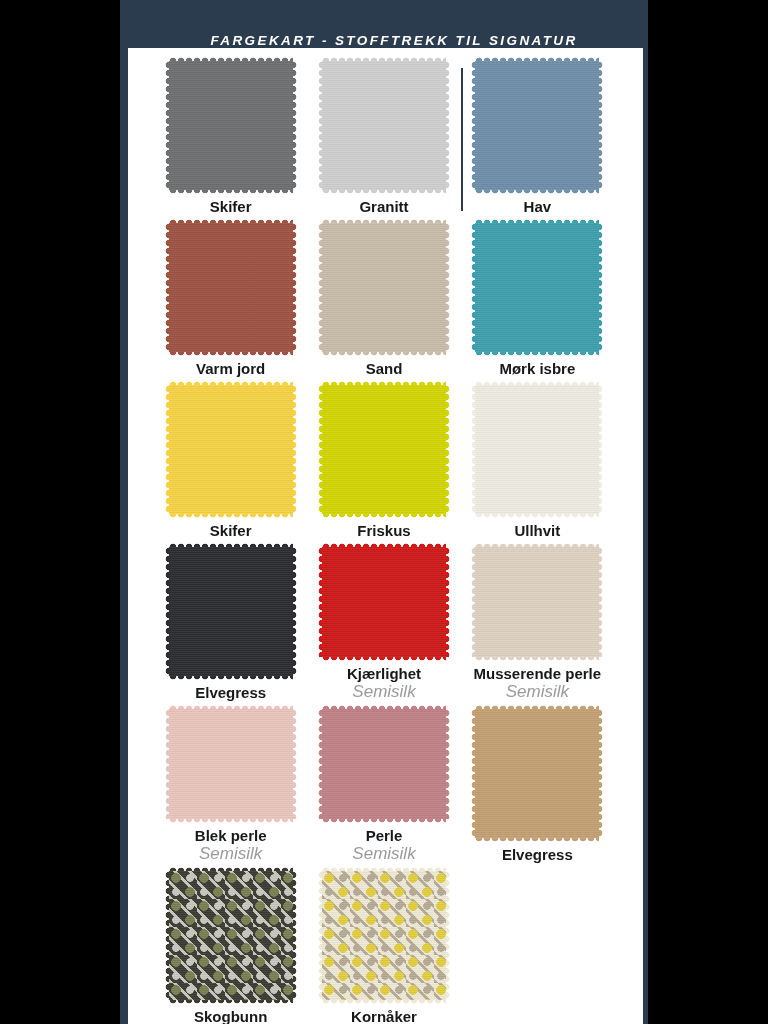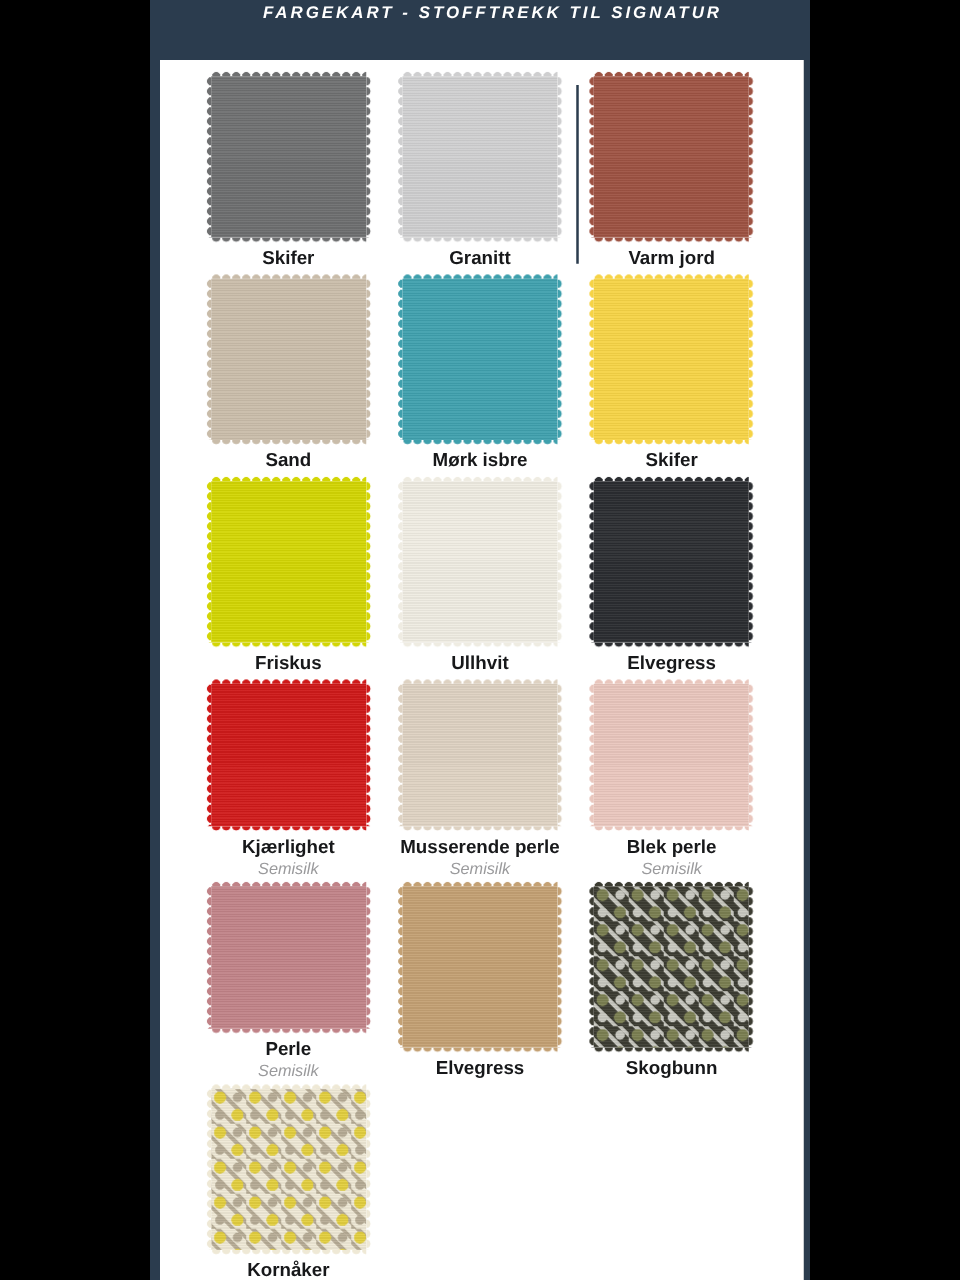--- a/index.html
+++ b/index.html
@@ -12,21 +12,21 @@
 
   
   .backdrop{
     position:absolute;left:120px;top:0;width:528px;height:1024px;
     background:#2b3c4e;
   }
 
   
   .header{
     position:absolute;left:120px;top:0;width:548px;height:48px;
-    display:flex;align-items:flex-start;justify-content:center;
+    display:flex;align-items:flex-end;justify-content:center;
     padding-top:2px;box-sizing:border-box;
   }
   .header-title{
     color:#ffffff;
     font-weight:bold;font-style:italic;
     font-size:13.5px;
     letter-spacing:2.4px;
     white-space:nowrap;
     text-transform:uppercase;
   }
@@ -103,21 +103,21 @@
   }
 
   .label{
     margin-top:9px;
     font-size:15px;font-weight:bold;color:#17181a;
     text-align:center;line-height:1.12;
     white-space:nowrap;
   }
   .sublabel{
     margin-top:1px;
-    font-size:13px;font-style:italic;color:#9a9a9c;
+    font-size:17px;font-style:italic;color:#9a9a9c;
     text-align:right;line-height:1.1;
   }
 
   
   .divider{
     position:absolute;
     left:333px;top:20px;width:2px;height:143px;
     background:#2b3c4e;
   }
 </style>
@@ -149,20 +149,30 @@
             <div class="swatch" style="color: rgb(207, 207, 208); background: rgb(207, 207, 208);">
               <div class="tex"></div>
             </div>
             <div class="edge-l" style="color: rgb(207, 207, 208);"></div>
             <div class="edge-r" style="color: rgb(207, 207, 208);"></div>
           </div>
           <div class="label">Granitt</div>
         </div>
         <div class="cell">
           <div class="swatch-wrap">
+            <div class="swatch" style="color: rgb(111, 143, 170); background: rgb(111, 143, 170);">
+              <div class="tex"></div>
+            </div>
+            <div class="edge-l" style="color: rgb(111, 143, 170);"></div>
+            <div class="edge-r" style="color: rgb(111, 143, 170);"></div>
+          </div>
+          <div class="label">Hav</div>
+        </div>
+        <div class="cell">
+          <div class="swatch-wrap">
             <div class="swatch" style="color: rgb(158, 83, 67); background: rgb(158, 83, 67);">
               <div class="tex"></div>
             </div>
             <div class="edge-l" style="color: rgb(158, 83, 67);"></div>
             <div class="edge-r" style="color: rgb(158, 83, 67);"></div>
           </div>
           <div class="label">Varm jord</div>
         </div>
         <div class="cell">
           <div class="swatch-wrap">

